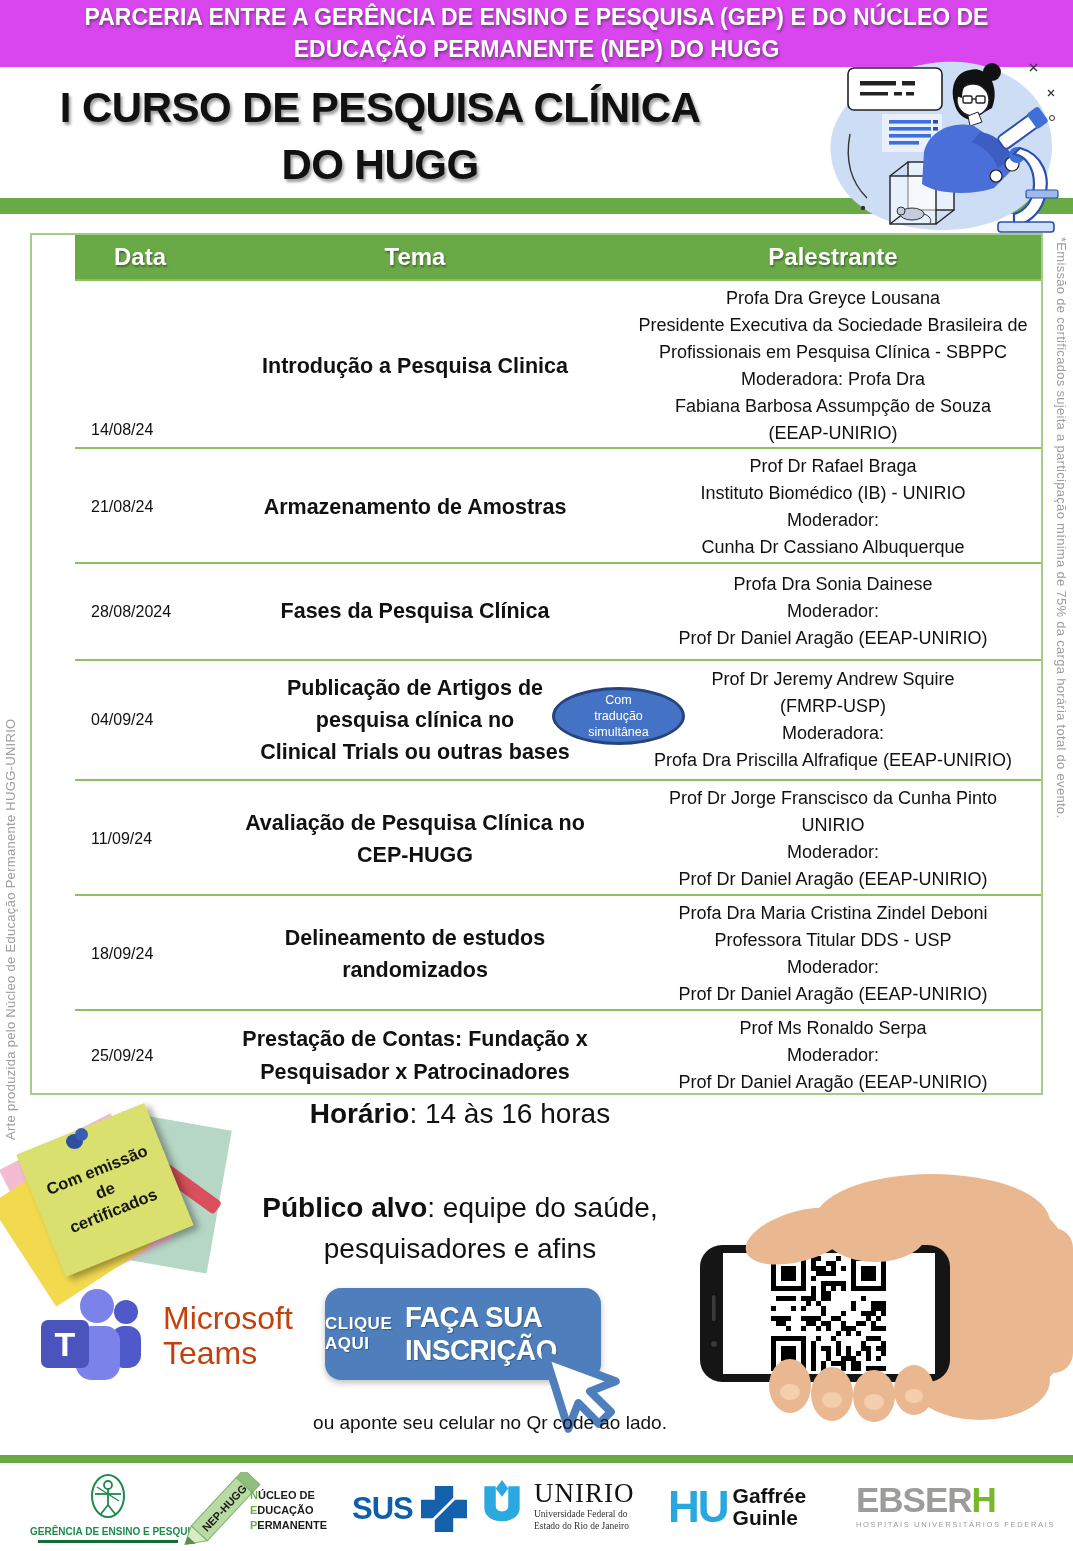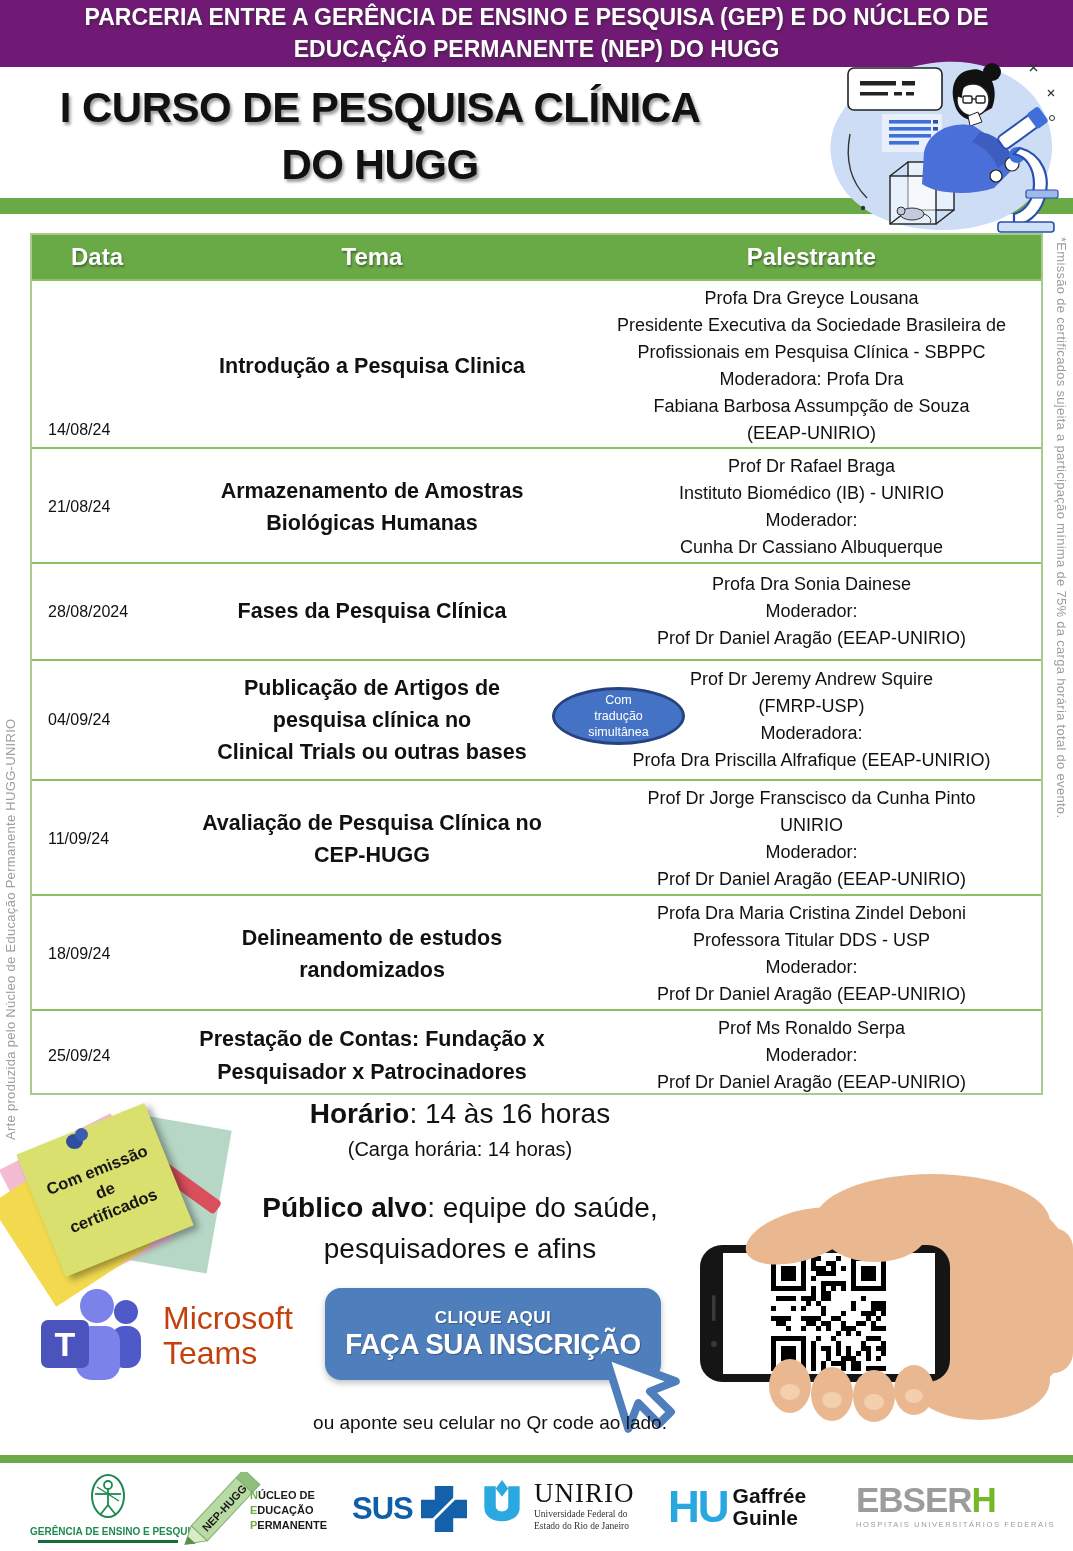--- a/index.html
+++ b/index.html
@@ -2,42 +2,42 @@
 <html><head>
 <meta charset="utf-8">
 <style>
   html,body{margin:0;padding:0;}
   body{
     width:1073px;height:1551px;position:relative;background:#fff;
     font-family:"Liberation Sans",sans-serif;overflow:hidden;color:#111;
   }
   
   .banner{
-    position:absolute;left:0;top:0;width:1073px;height:67px;background:#701a75;
+    position:absolute;left:0;top:0;width:1073px;height:67px;background:#d946ef;
     display:flex;align-items:center;justify-content:center;z-index:1;
   }
   .banner .txt{
     max-width:1000px;text-align:center;color:#fff;font-weight:bold;font-size:23px;
     line-height:1.35;text-shadow:1px 2px 3px rgba(40,40,40,.55);
   }
   
   .title{
     position:absolute;left:20px;top:80px;width:720px;text-align:center;
     font-size:42px;font-weight:bold;letter-spacing:-.5px;line-height:1.35;
     text-shadow:2px 3px 3px rgba(0,0,0,.38);z-index:2;
   }
   .stripe{position:absolute;left:0;width:1073px;background:#6aaa46;}
   .stripe.top{top:198px;height:16px;z-index:1;}
   .stripe.bottom{top:1455px;height:8px;}
   
   .illus{position:absolute;left:820px;top:56px;width:240px;height:178px;z-index:5;}
   
   .sched{
     position:absolute;left:30px;top:233px;width:1013px;height:862px;
-    border:2px solid #a6cb8d;box-sizing:border-box;background:#fff;z-index:3;
+    border:2px solid #a6cb8d;box-sizing:border-box;background:#fff;z-index:3;padding-left:43px;
   }
   .thead{
     height:44px;background:#6aaa46;display:grid;grid-template-columns:130px 420px 1fr;
     align-items:center;color:#fff;font-weight:bold;font-size:24px;
     text-shadow:1px 2px 2px rgba(40,40,40,.5);
   }
   .thead .h{text-align:center;}
   .trow{display:grid;grid-template-columns:130px 420px 1fr;border-top:2px solid #8cc063;box-sizing:border-box;}
   .cell{display:flex;flex-direction:column;justify-content:center;}
   .cell.date{align-items:flex-start;padding-left:16px;font-size:16px;}
@@ -79,22 +79,22 @@
     font-weight:bold;font-size:16.5px;line-height:1.35;color:#161616;
   }
   .pin{position:absolute;left:56px;top:30px;width:26px;height:26px;z-index:2;}
   .pin .c1{position:absolute;left:0;top:6px;width:17px;height:15px;background:#2f4f9e;border-radius:50%;}
   .pin .c2{position:absolute;left:9px;top:0;width:13px;height:13px;background:#3a5cb4;border-radius:50%;}
   
   .teams{position:absolute;left:33px;top:1283px;width:300px;height:105px;display:flex;align-items:center;z-index:2;}
   .teams .wordmark{margin-left:10px;color:#c2410c;font-size:32px;line-height:1.08;}
   
   .cta{
-    position:absolute;left:325px;top:1288px;width:336px;height:92px;background:#4e7fbc;
-    border-radius:16px;display:flex;flex-direction:column;align-items:center;justify-content:center;
+    position:absolute;left:325px;top:1288px;width:276px;height:92px;background:#4e7fbc;
+    border-radius:16px;display:flex;flex-direction:row;align-items:center;justify-content:space-between;
     color:#fff;z-index:3;box-shadow:0 3px 6px rgba(0,0,0,.25);cursor:pointer;
   }
   .cta .l1{font-size:17px;font-weight:bold;letter-spacing:.5px;text-shadow:1px 1px 1px rgba(0,0,0,.3);}
   .cta .l2{font-size:29px;font-weight:bold;letter-spacing:-.5px;transform:scaleX(.96);text-shadow:1px 1px 1px rgba(0,0,0,.3);}
   .cta svg.cursor{position:absolute;right:-24px;bottom:-58px;width:92px;height:92px;}
   
   .hand{position:absolute;left:650px;top:1140px;width:423px;height:305px;z-index:2;}
   
   .logos{position:absolute;left:0;top:1468px;width:1073px;height:83px;z-index:2;}
   .logo{position:absolute;}
@@ -215,21 +215,20 @@
           <div>Profissionais em Pesquisa Clínica - SBPPC</div>
           <div>Moderadora: Profa Dra</div>
           <div>Fabiana Barbosa Assumpção de Souza</div>
           <div>(EEAP-UNIRIO)</div>
         </div>
       </div>
       <div class="trow" style="height: 115px;">
         <div class="cell date">21/08/24</div>
         <div class="cell tema">
           <div>Armazenamento de Amostras</div>
-          <div>Biológicas Humanas</div>
         </div>
         <div class="cell pal">
           <div>Prof Dr Rafael Braga</div>
           <div>Instituto Biomédico (IB) - UNIRIO</div>
           <div>Moderador:</div>
           <div>Cunha Dr Cassiano Albuquerque</div>
         </div>
       </div>
       <div class="trow" style="height: 97px;">
         <div class="cell date">28/08/2024</div>
@@ -303,21 +302,20 @@
   <div>simultânea</div>
 </div>
 
 <div class="vside right">*Emissão de certificados sujeita a participação mínima de 75% da carga horária total do evento.</div>
 <div class="vside left">Arte produzida pelo Núcleo de Educação Permanente HUGG-UNIRIO</div>
 
 <div class="horario">
   <div class="l1">
     <b>Horário</b><span>: 14 às 16 horas</span>
   </div>
-  <div class="l2">(Carga horária: 14 horas)</div>
 </div>
 
 <div class="publico">
   <div>
     <b>Público alvo</b><span>: equipe do saúde,</span>
   </div>
   <div>pesquisadores e afins</div>
 </div>
 
 <div class="qrhint">ou aponte seu celular no Qr code ao lado.</div>

